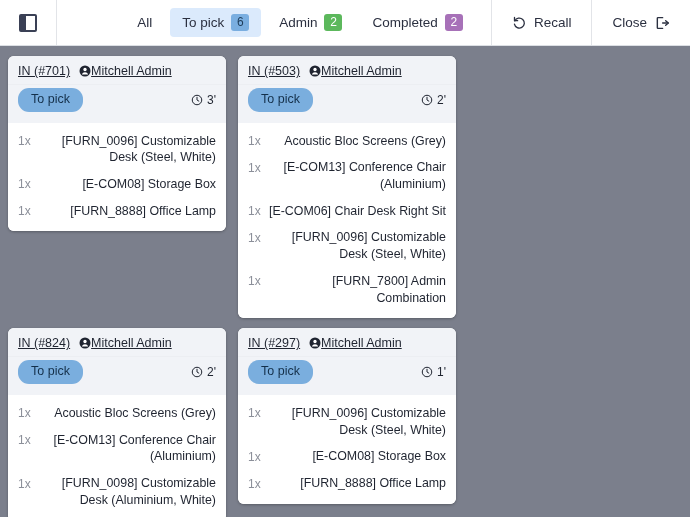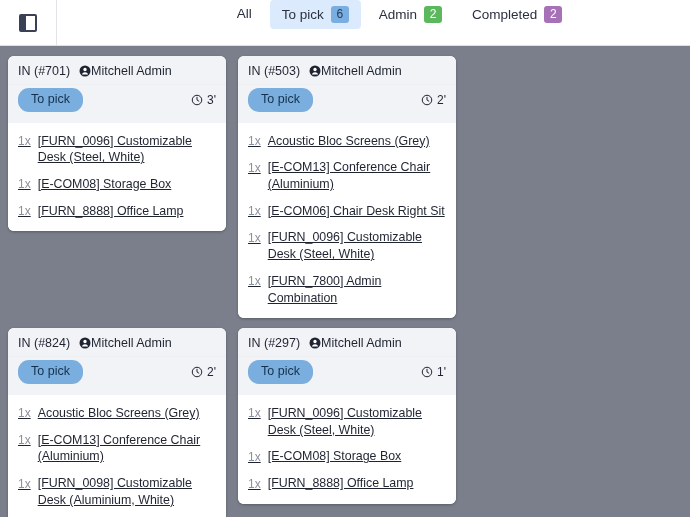--- a/index.html
+++ b/index.html
@@ -50,21 +50,21 @@
     content: "";
     position: absolute;
     left: 0; top: 0; bottom: 0;
     width: 5px;
     background: #3a4055;
   }
 
   .topbar-tabs {
     flex: 1 1 auto;
     display: flex;
-    align-items: flex-start;
+    align-items: center;
     justify-content: center;
     gap: 6px;
     padding-left: 52px;
   }
 
   .tab {
     display: flex;
     align-items: center;
     gap: 7px;
     padding: 6px 12px;
@@ -135,20 +135,21 @@
 
   .card-head {
     background: #f1f3f7;
     padding: 8px 10px 6px 10px;
     display: flex;
     align-items: center;
     gap: 9px;
     font-size: 12.5px;
     color: #1f2430;
     border-bottom: 1px solid #eceef2;
+    text-decoration: underline;
   }
   .card-ref { font-weight: 400; }
   .card-user { display: flex; align-items: center; }
 
   .card-status-row {
     background: #f1f3f7;
     padding: 3px 10px 11px 10px;
     display: flex;
     align-items: center;
     justify-content: space-between;
@@ -170,37 +171,36 @@
     font-size: 12px;
     color: #1f2430;
   }
 
   .card-lines {
     padding: 10px 10px 12px 10px;
     display: flex;
     flex-direction: column;
     gap: 10px;
     background: #ffffff;
-    text-decoration: underline;
   }
 
   .line {
     display: flex;
     gap: 7px;
     font-size: 12.4px;
     line-height: 1.35;
     color: #1f2430;
   }
   .line-qty {
     color: #8b8f99;
     flex: 0 0 auto;
     font-size: 12px;
     padding-top: 0.5px;
   }
-  .line-name { flex: 1 1 auto; }
+  .line-name { flex: 1 1 auto; text-align: right; }
 </style>
 </head>
 <body>
 
 <div class="topbar">
 
   <div class="topbar-left">
     <span class="sidebar-toggle"></span>
   </div>
 
@@ -222,21 +222,40 @@
 
     <div class="tab">
       <span>Completed</span>
       <span class="tab-badge badge-purple">2</span>
     </div>
 
   </div>
 
   <div class="topbar-right">
 
-
+    <div class="topbar-action">
+      <span class="ic">
+        <svg width="15" height="15" viewBox="0 0 24 24" fill="none" stroke="#2b3040" stroke-width="2.1" stroke-linecap="round" stroke-linejoin="round">
+          <path d="M4 4v5h5"></path>
+          <path d="M4.5 9.5a8 8 0 1 1-.6 5"></path>
+        </svg>
+      </span>
+      <span>Recall</span>
+    </div>
+
+    <div class="topbar-action">
+      <span>Close</span>
+      <span class="ic">
+        <svg width="16" height="16" viewBox="0 0 24 24" fill="none" stroke="#2b3040" stroke-width="2.1" stroke-linecap="round" stroke-linejoin="round">
+          <path d="M13 4H6a1 1 0 0 0-1 1v14a1 1 0 0 0 1 1h7"></path>
+          <path d="M13 12h8"></path>
+          <path d="M17.5 8.5 21.5 12l-4 3.5"></path>
+        </svg>
+      </span>
+    </div>
 
   </div>
 </div>
 
 <div class="board" id="board">
   <div class="card">
     <div class="card-head">
       <span class="card-ref">IN (#701)</span>
       <span class="card-user">
         <span class="ic">

